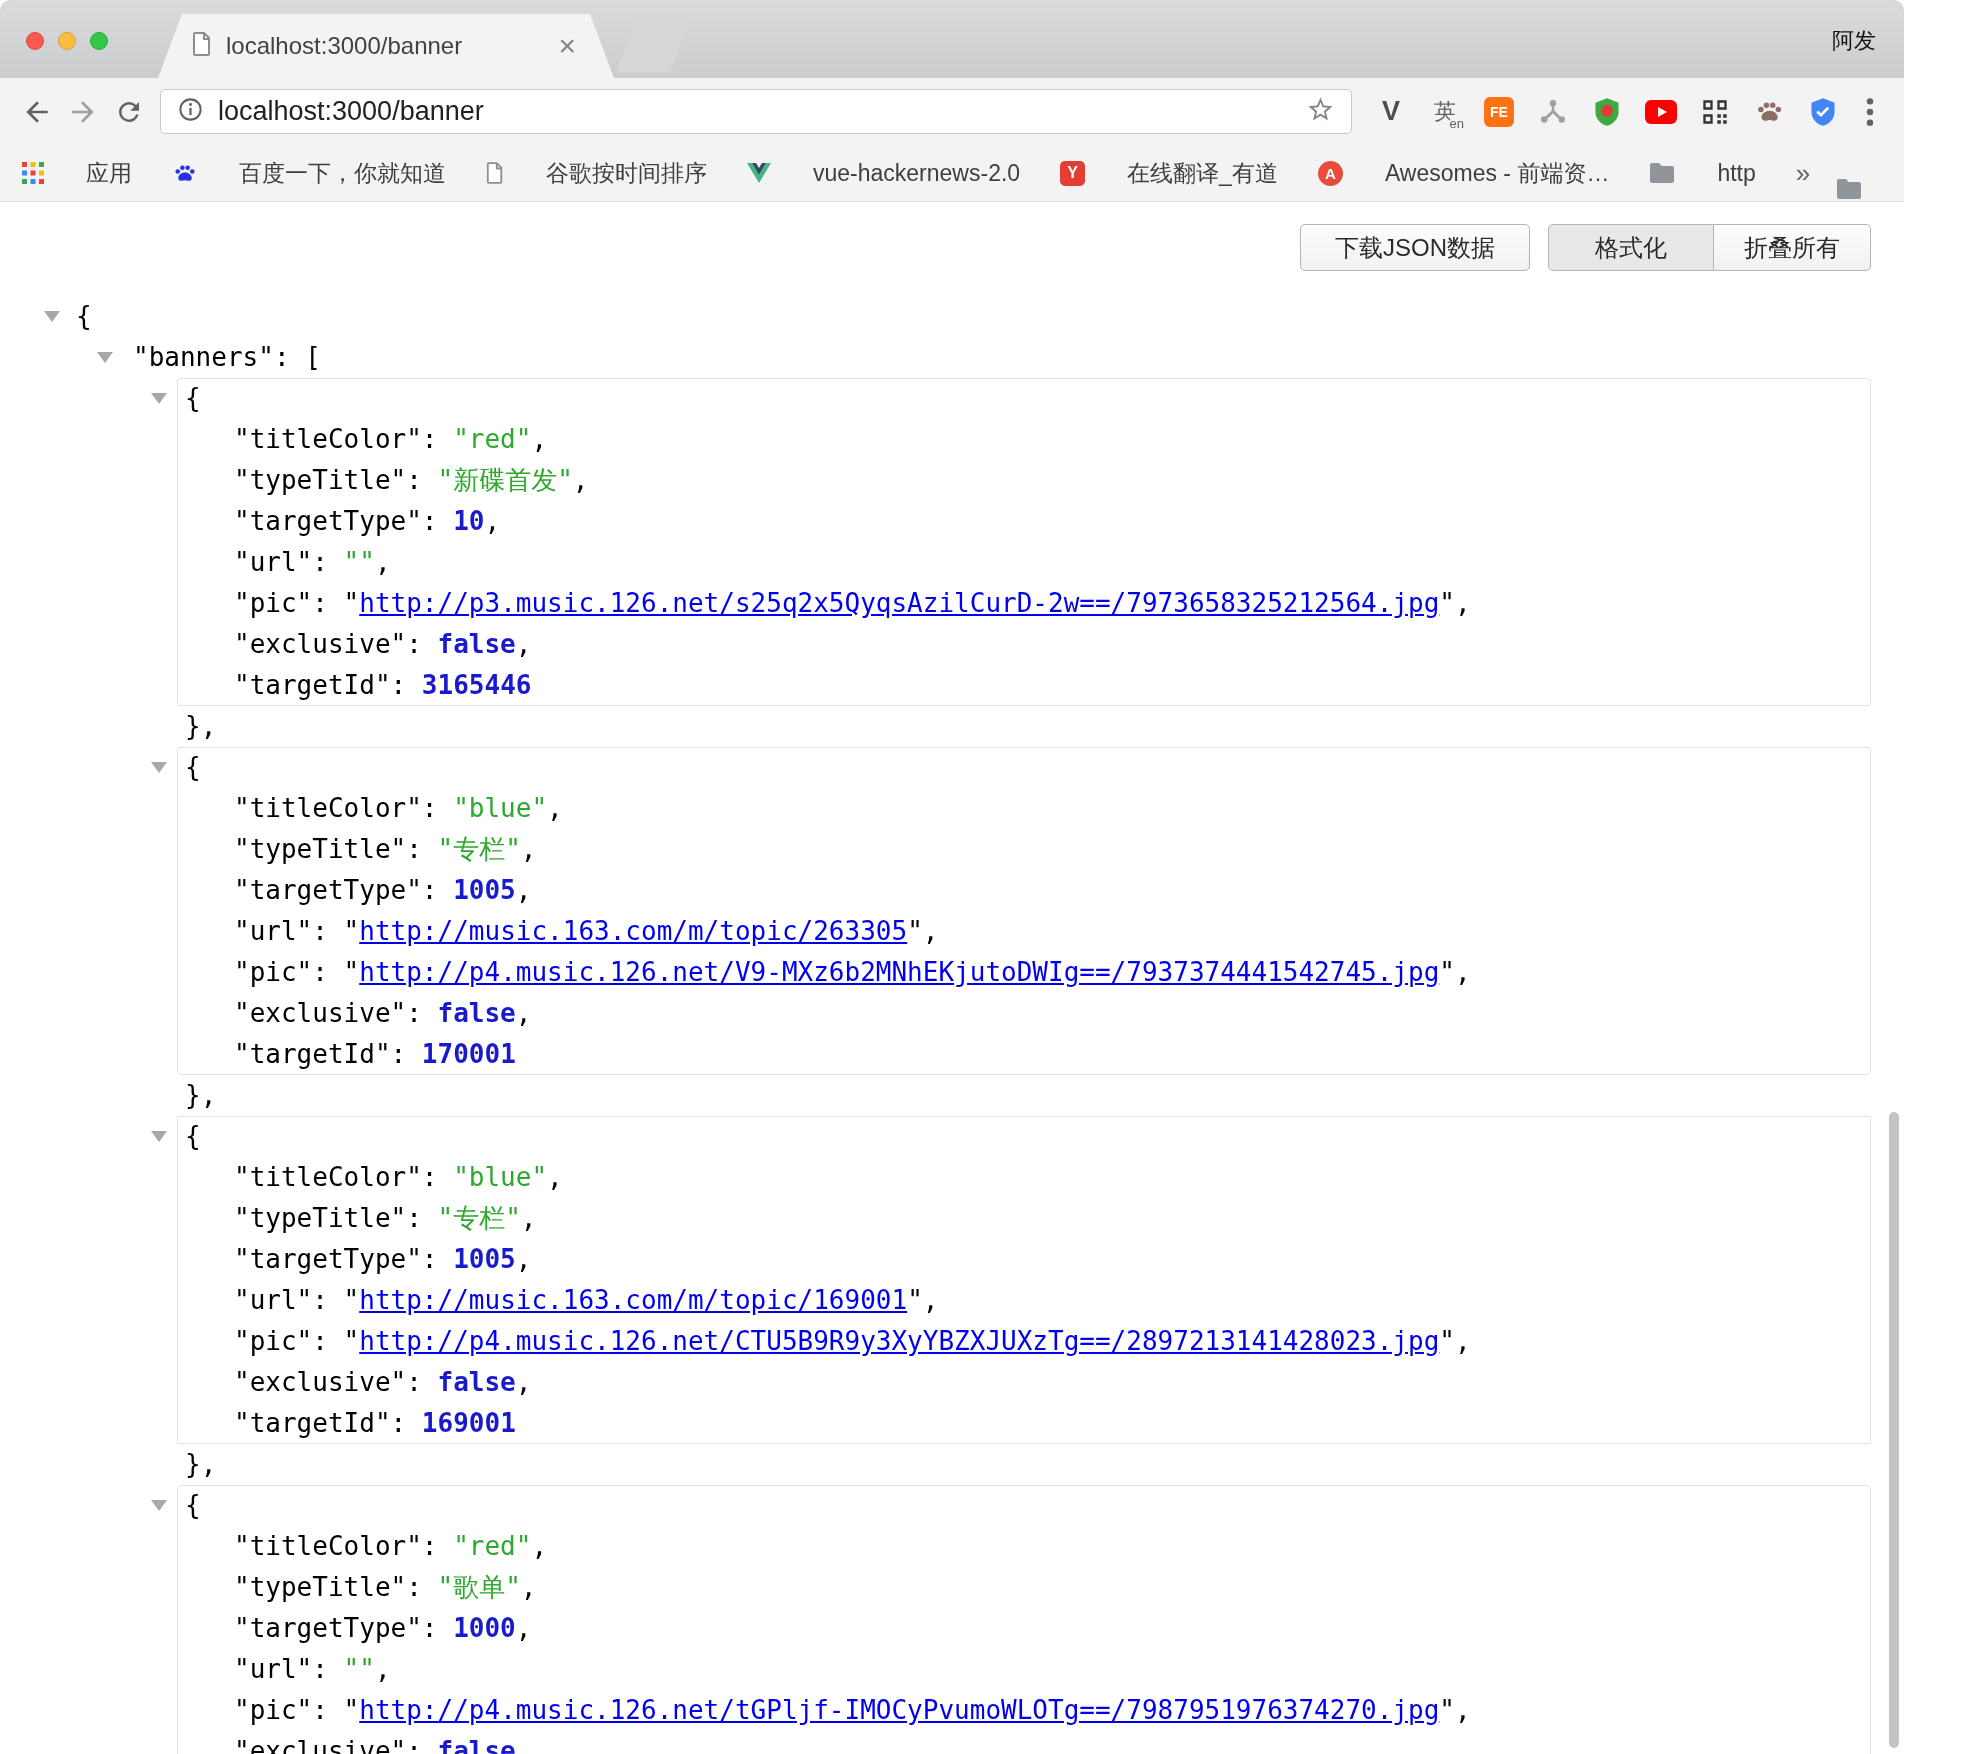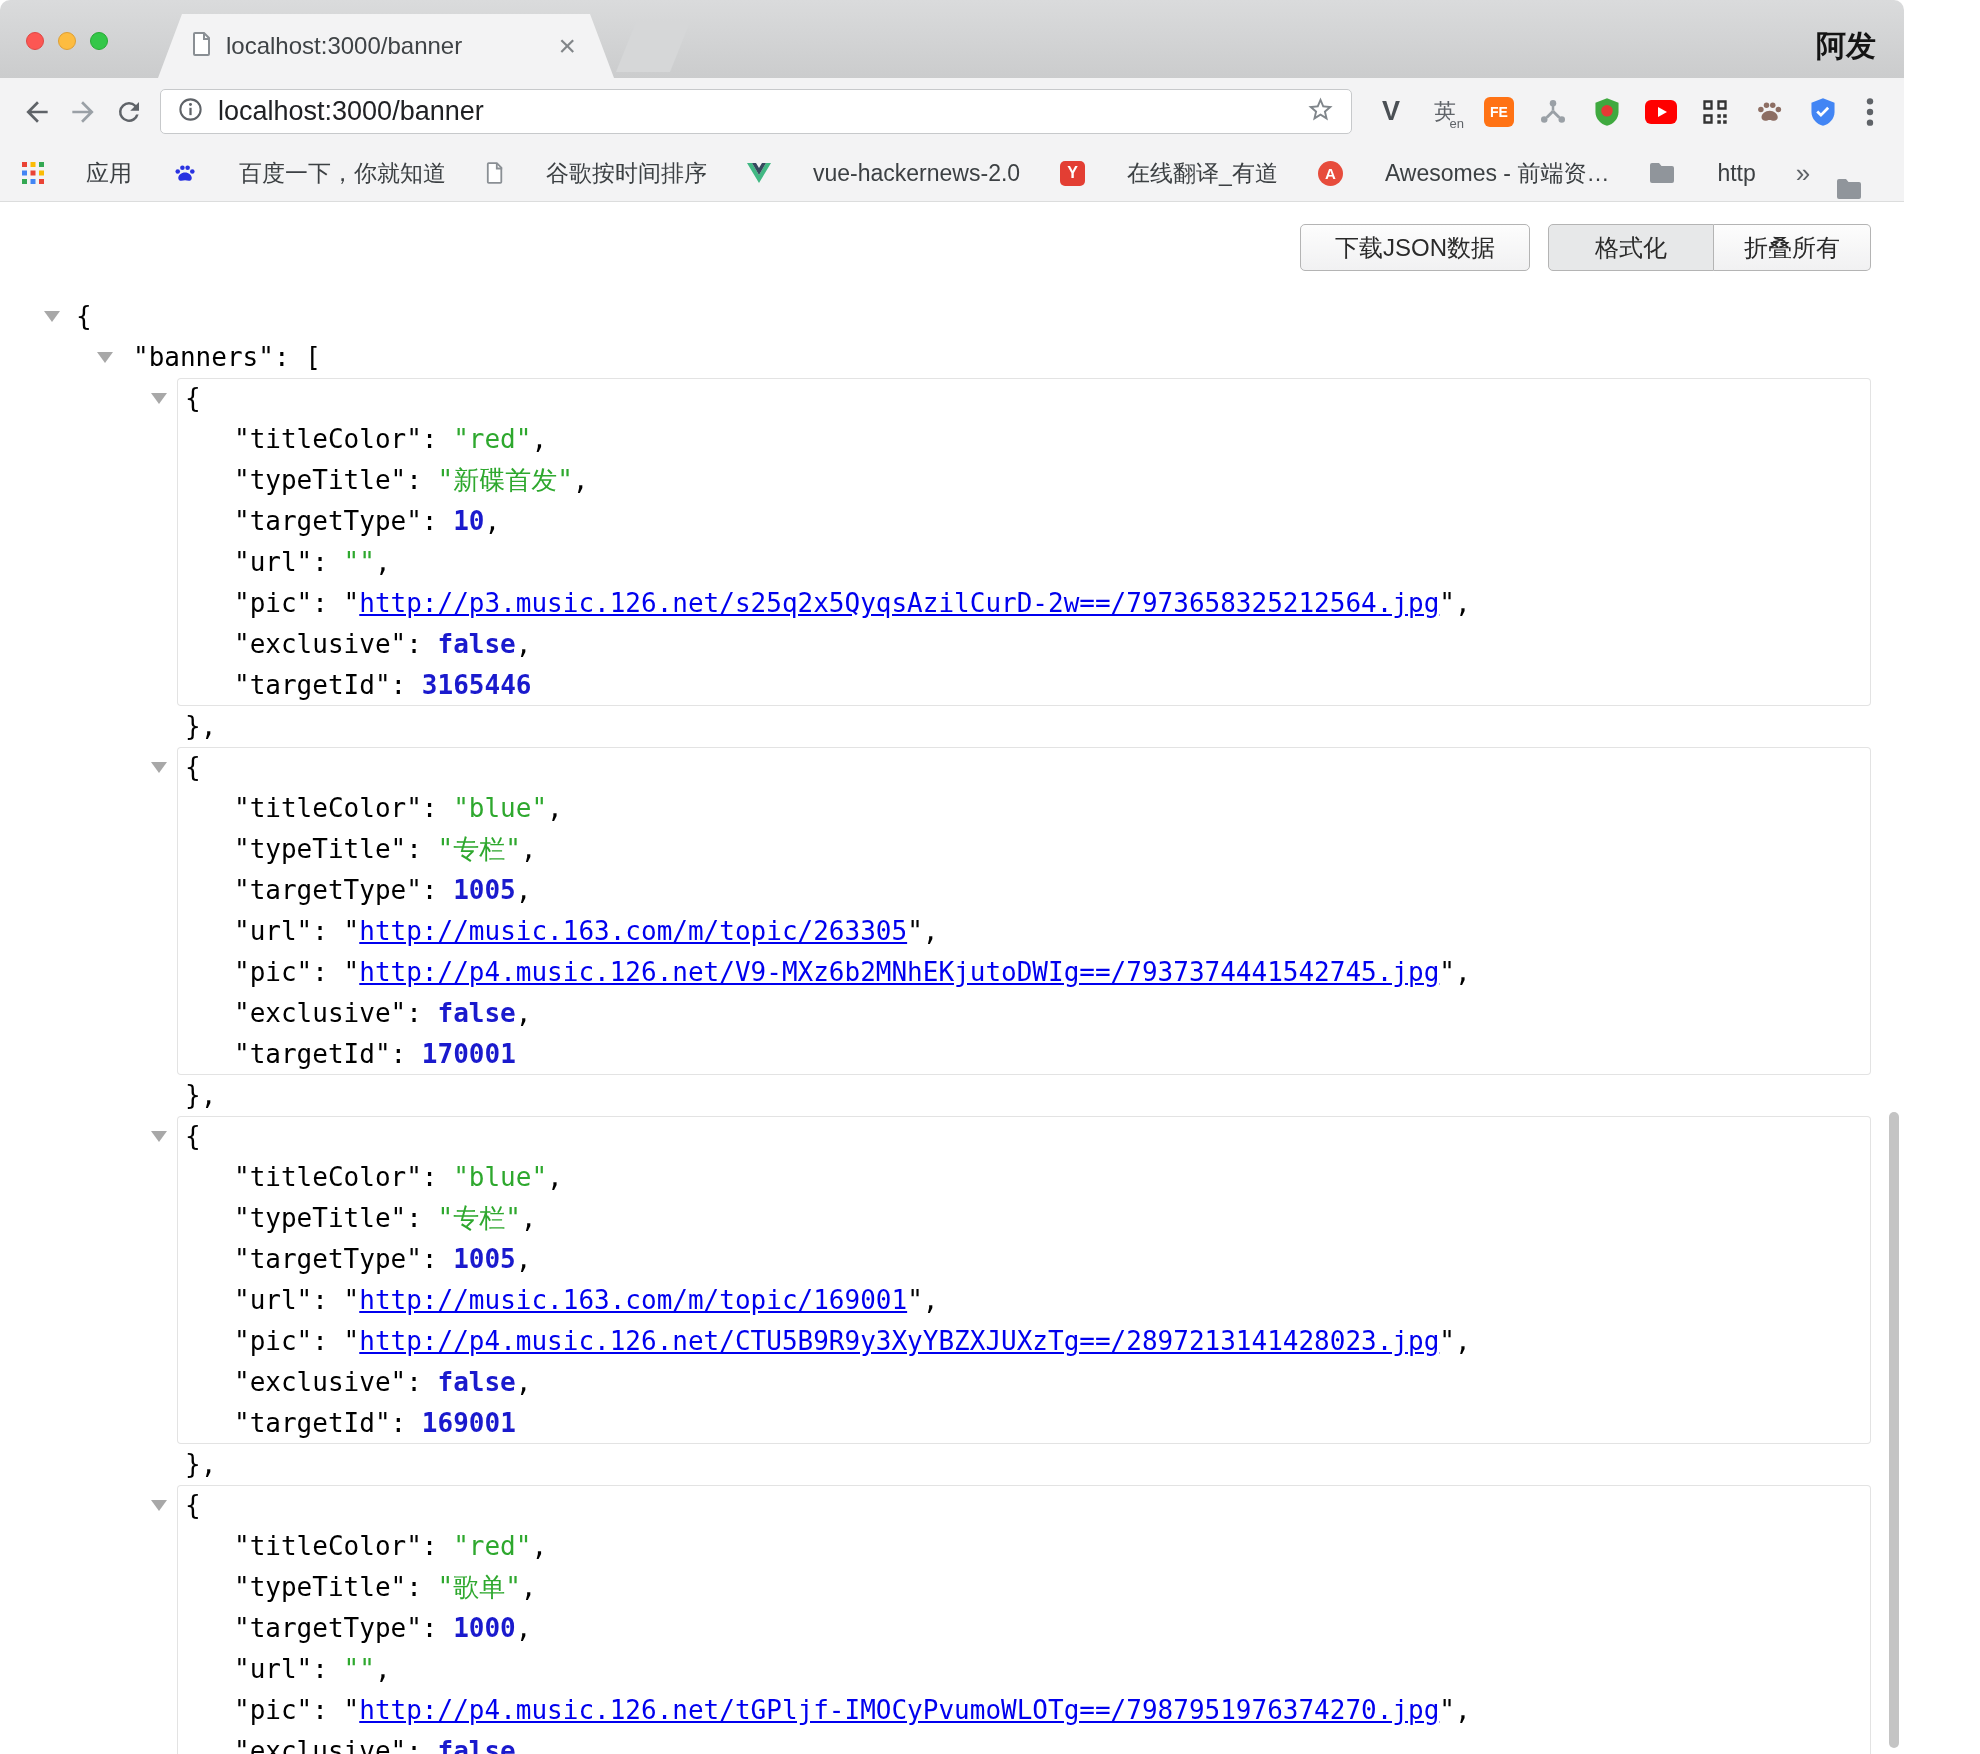--- a/index.html
+++ b/index.html
@@ -19,21 +19,21 @@
   .tl.green{background:#33c748;border:1px solid #27aa35;}
   .tab{
     position:absolute;left:158px;top:14px;width:456px;height:64px;background:#f3f3f4;
     clip-path:polygon(0 100%,24px 0,432px 0,456px 100%);
     display:flex;align-items:center;padding:0 36px 0 34px;box-sizing:border-box;
   }
   .tab-title{margin-left:14px;font-size:24px;color:#3f4346;flex:1;white-space:nowrap;overflow:hidden;}
   .tab-close{font-size:30px;color:#828689;line-height:1;padding:0 2px;}
   .newtab{position:absolute;left:616px;top:22px;width:74px;height:50px;background:#d6d7d8;
     clip-path:polygon(20px 0,74px 0,54px 50px,0 50px);}
-  .profile{position:absolute;right:28px;top:26px;font-size:30px;color:#141414;font-weight:bold;}
+  .profile{position:absolute;right:28px;top:26px;font-size:22px;color:#141414;}
 
   
   .toolbar{height:67px;background:#f3f3f4;display:flex;align-items:center;padding:0 14px;}
   .nav{width:46px;height:46px;display:grid;place-items:center;border-radius:50%;flex:none;}
   .omnibox{flex:1;height:45px;border:1px solid #c7c9cb;background:#fff;border-radius:5px;
     display:flex;align-items:center;padding:0 16px;margin:0 12px 0 8px;min-width:0;box-sizing:border-box;}
   .url{margin-left:14px;font-size:27px;color:#202124;flex:1;white-space:nowrap;overflow:hidden;}
   .ext{width:34px;height:34px;display:grid;place-items:center;margin:0 10px;flex:none;position:relative;}
   .ext-glyph{font-size:27px;font-weight:bold;color:#4a4f54;}
   .trans-main{font-size:22px;color:#5f6368;}

